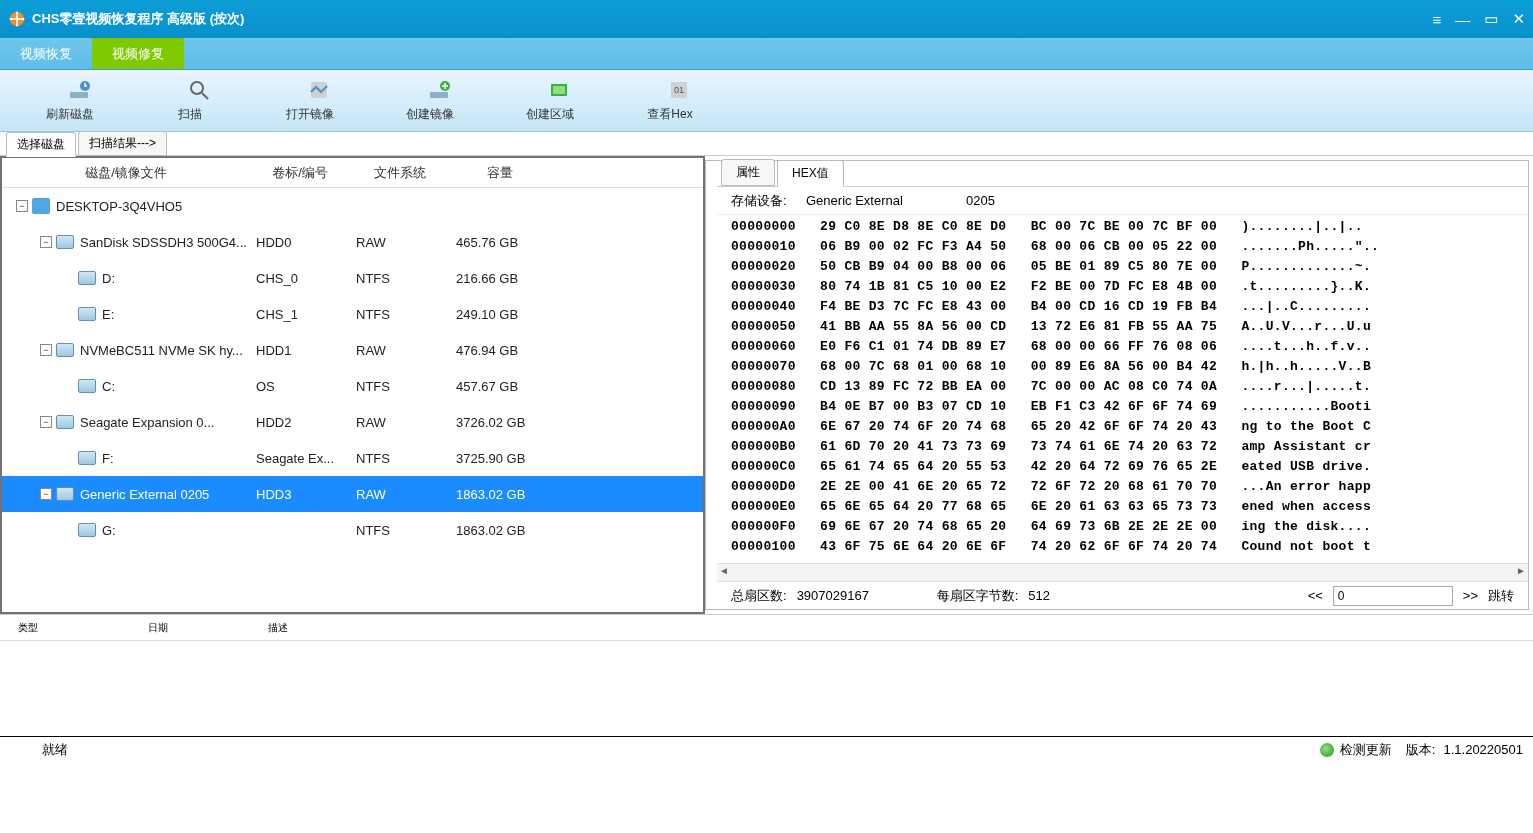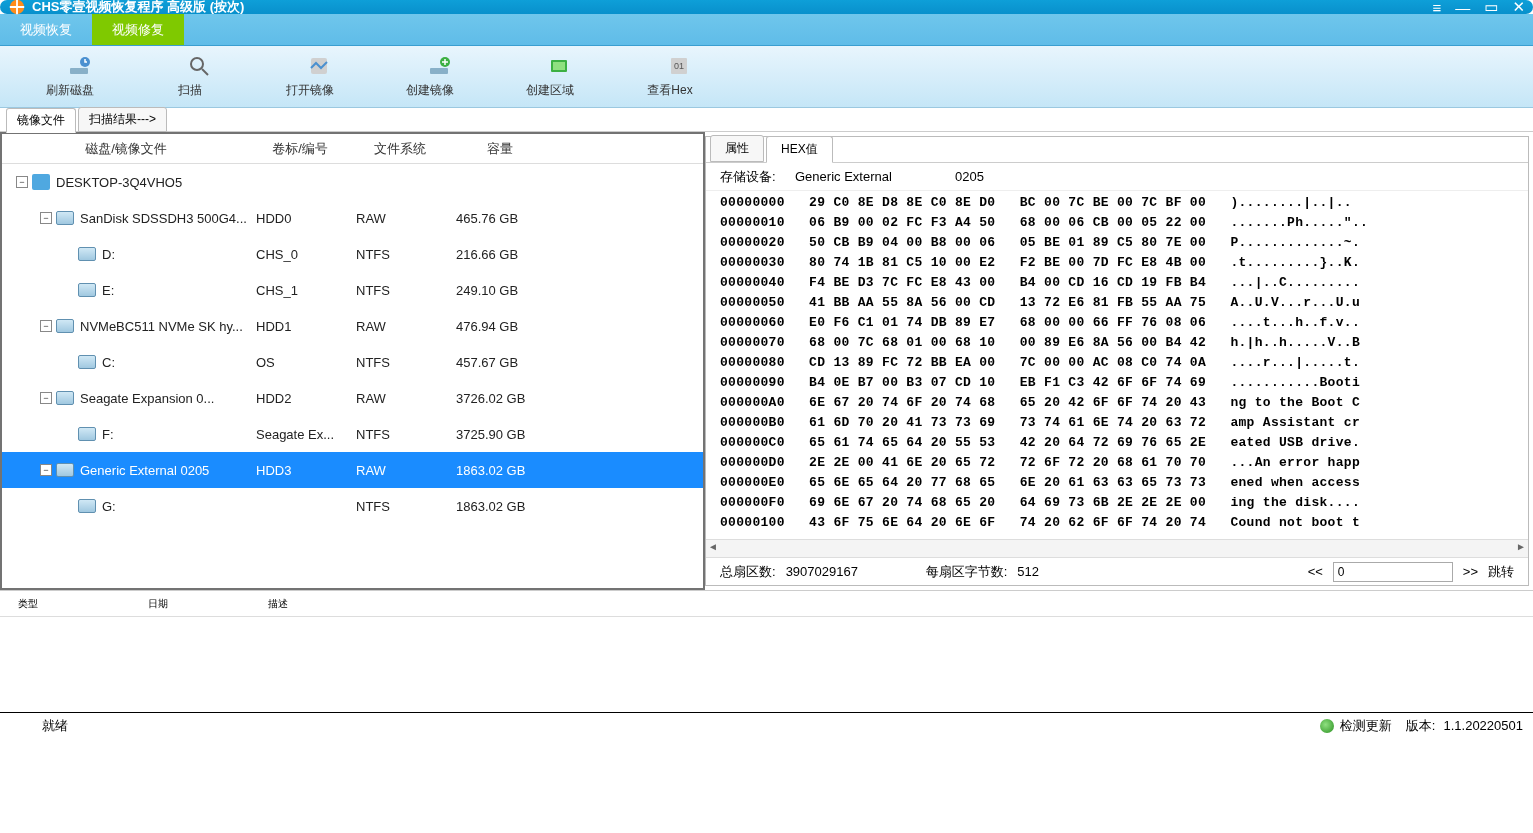--- a/index.html
+++ b/index.html
@@ -1,33 +1,33 @@
 <!DOCTYPE html>
 <html><head>
 <meta charset="utf-8">
 <style>
 * { box-sizing: border-box; margin: 0; padding: 0; }
 body { font-family: "Microsoft YaHei", "Segoe UI", sans-serif; font-size: 12px; background: #fff; overflow: hidden; width: 1533px; height: 833px; }
-.titlebar { height: 14px; background: linear-gradient(to bottom, #0e9fd8, #0890cc); display: flex; align-items: center; padding: 0 8px; color: #fff; border-radius: 12px; }
+.titlebar { height: 38px; background: linear-gradient(to bottom, #0e9fd8, #0890cc); display: flex; align-items: center; padding: 0 8px; color: #fff; }
 .titlebar .logo { width: 18px; height: 18px; margin-right: 6px; }
 .titlebar .title { font-size: 13px; font-weight: bold; }
 .titlebar .win-controls { margin-left: auto; display: flex; gap: 14px; align-items: center; }
 .titlebar .win-controls span { cursor: pointer; font-size: 15px; }
 .tab-strip { height: 32px; background: linear-gradient(to bottom, #6fc6ec, #5fbce8); display: flex; align-items: stretch; border-bottom: 1px solid #3a9ed0; }
 .tab-strip .tab { padding: 0 20px; display: flex; align-items: center; color: #fff; font-size: 13px; cursor: pointer; }
 .tab-strip .tab.active { background: #7fc900; }
 .toolbar { height: 62px; background: linear-gradient(to bottom, #e8f5fd, #c5e6f7); display: flex; align-items: center; padding: 0 10px; border-bottom: 1px solid #9bc8e0; }
 .toolbar .tbtn { display: flex; flex-direction: column; align-items: center; justify-content: center; width: 120px; cursor: pointer; font-size: 12px; color: #333; }
 .toolbar .tbtn .ico { width: 24px; height: 24px; margin-bottom: 4px; display: flex; align-items: center; justify-content: center; margin-left: 17px; }
 .subtab-strip { height: 24px; display: flex; align-items: center; border-bottom: 1px solid #ccc; padding-left: 6px; }
 .subtab-strip .stab { padding: 3px 10px; border: 1px solid #bbb; background: #f7f7f7; font-size: 12px; margin-right: 2px; cursor: pointer; border-radius: 3px 3px 0 0; }
 .subtab-strip .stab.active { background: #fff; border-bottom: 1px solid #fff; position: relative; top: 1px; }
 .main-split { display: flex; height: 458px; }
 .left-panel { width: 705px; border: 2px solid #737373; margin: 0; display: flex; flex-direction: column; }
-.right-panel { flex: 1; border: 1px solid #bbb; margin: 4px 4px 4px 0; display: flex; flex-direction: column; }
+.right-panel { flex: 1; border: 1px solid #bbb; margin: 4px 4px 4px 0; display: flex; flex-direction: column; padding-left: 11px; }
 .disk-header { display: flex; height: 30px; align-items: center; border-bottom: 1px solid #ddd; font-size: 13px; color: #333; }
 .disk-header .col { text-align: center; }
 .col-name { width: 248px; }
 .col-vol { width: 100px; }
 .col-fs { width: 100px; }
 .col-cap { width: 100px; }
 .disk-body { flex: 1; overflow: auto; }
 .disk-row { display: flex; height: 36px; align-items: center; font-size: 13px; color: #222; cursor: pointer; }
 .disk-row.selected { background: #1a8cff; color: #fff; }
 .disk-row .cell-name { width: 248px; display: flex; align-items: center; padding-left: 6px; overflow: hidden; white-space: nowrap; }
@@ -137,21 +137,21 @@
         <svg viewBox="0 0 24 24" width="24" height="24">
           <rect x="4" y="4" width="16" height="16" rx="1" fill="#d0d0d0"></rect>
           <text x="12" y="15" font-size="9" text-anchor="middle" fill="#555">01</text>
         </svg>
       </span>
     <span>查看Hex</span>
   </div>
 </div>
 
 <div class="subtab-strip">
-  <div class="stab active">镜像文件</div>
+  <div class="stab active">选择磁盘</div>
   <div class="stab">扫描结果---&gt;</div>
 </div>
 
 <div class="main-split">
 
   <div class="left-panel">
     <div class="disk-header">
       <div class="col col-name">磁盘/镜像文件</div>
       <div class="col col-vol">卷标/编号</div>
       <div class="col col-fs">文件系统</div>

